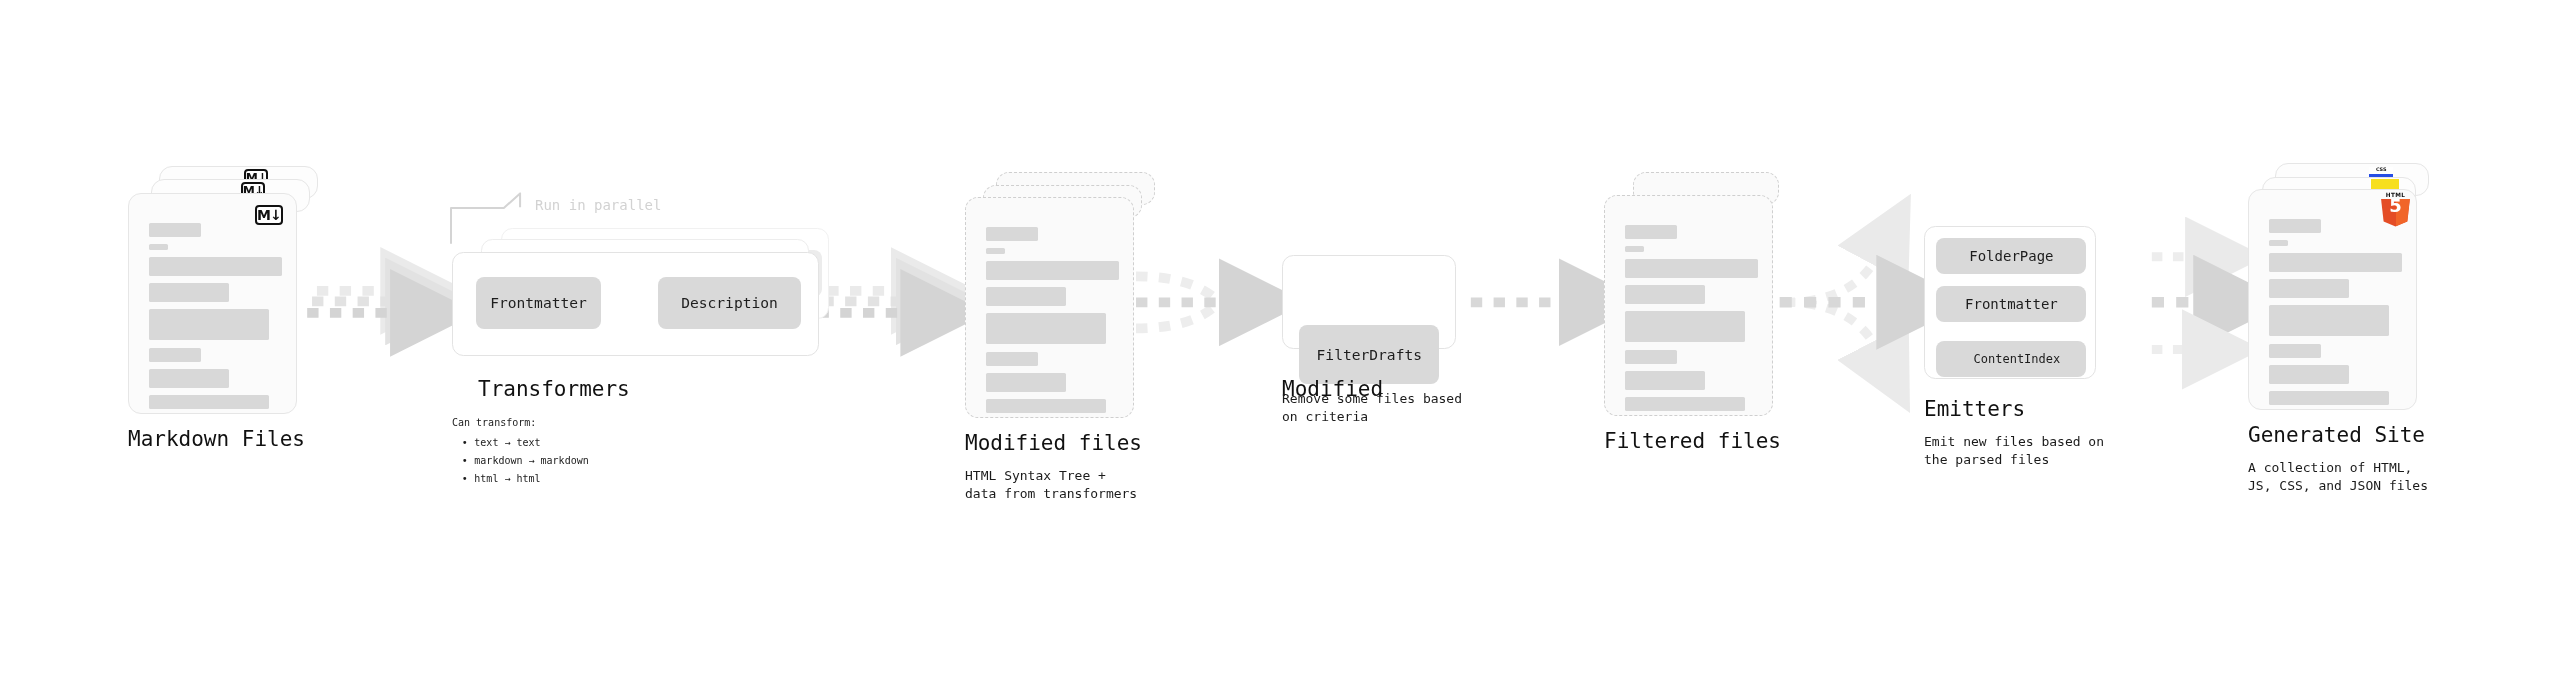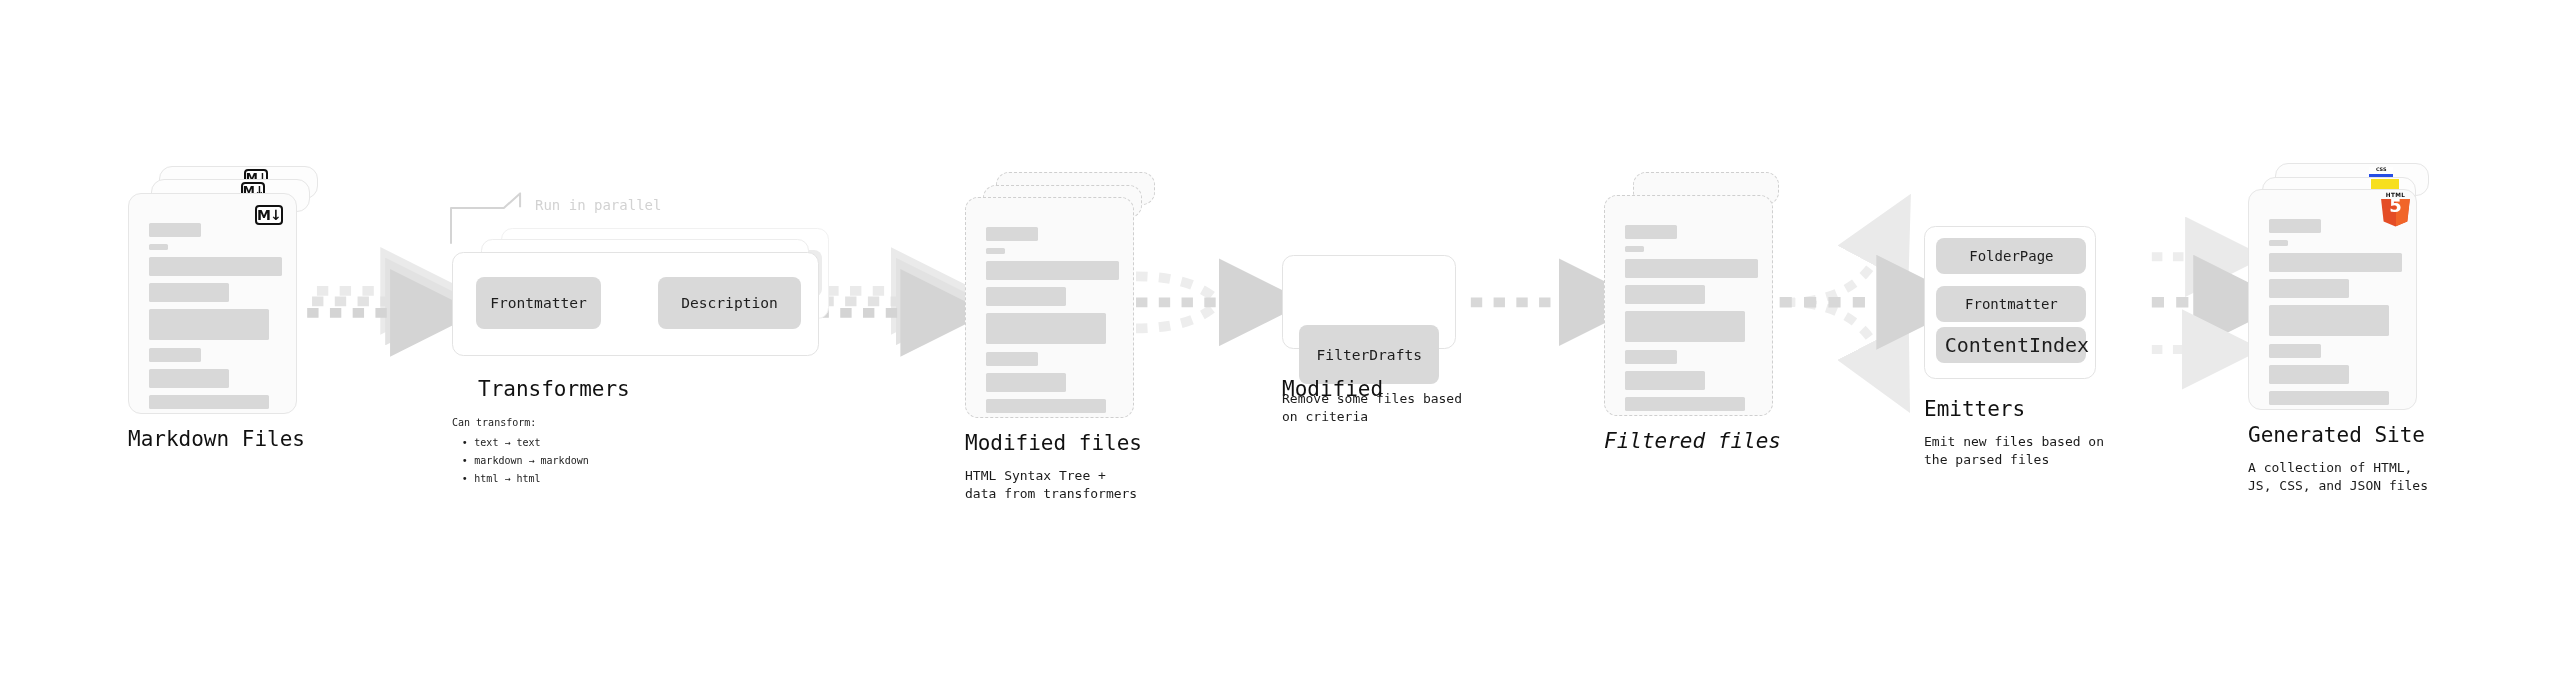--- a/index.html
+++ b/index.html
@@ -302,28 +302,28 @@
         <div class="bar" style="width:19.5px;height:5.7px;"></div>
         <div class="bar" style="width:133px;height:18.7px;"></div>
         <div class="bar" style="width:80px;height:18.7px;"></div>
         <div class="bar" style="width:120px;height:31px;"></div>
         <div class="bar" style="width:52px;height:14px;"></div>
         <div class="bar" style="width:80px;height:18.7px;"></div>
         <div class="bar" style="width:120px;height:14px;"></div>
       </div>
     </div>
 
-    <div class="title" style="left:1604px;top:429px;font-style:italic;">Filtered files</div>
+    <div class="title" style="left:1604px;top:429px;">Filtered files</div>
   </div>
 
   <div class="node">
     <div class="groupbox" style="left:1924px;top:226px;width:172px;height:153px;">
       <div class="chip" style="left:11.4px;top:11.4px;width:150px;height:36px;font-size:14px;">FolderPage</div>
       <div class="chip" style="left:11.4px;top:59px;width:150px;height:36px;font-size:14px;">Frontmatter</div>
-      <div class="chip" style="left:11.4px;top:100px;width:150px;height:36px;font-size:20px;padding-left:11px;">ContentIndex</div>
+      <div class="chip" style="left:11.4px;top:114px;width:150px;height:36px;font-size:12px;padding-left:11px;">ContentIndex</div>
     </div>
 
     <div class="title" style="left:1924px;top:397px;">Emitters</div>
     <div class="subtitle" style="left:1924px;top:433px;">Emit new files based on
 the parsed files</div>
   </div>
 
   <div class="node">
 
     <div class="doccard back" style="left:2275px;top:163px;width:154px;height:32.5px;"></div>

